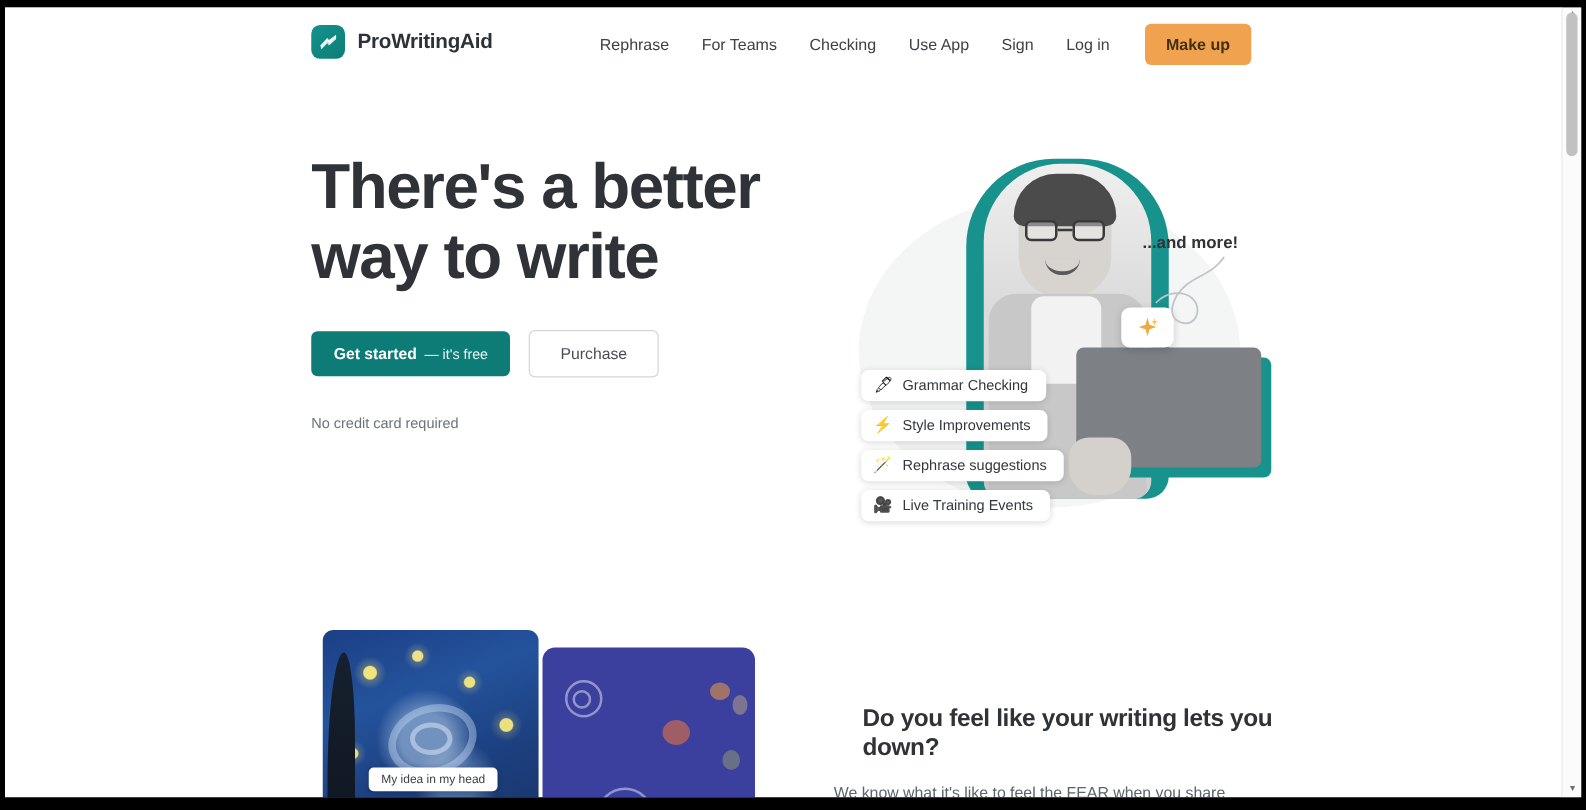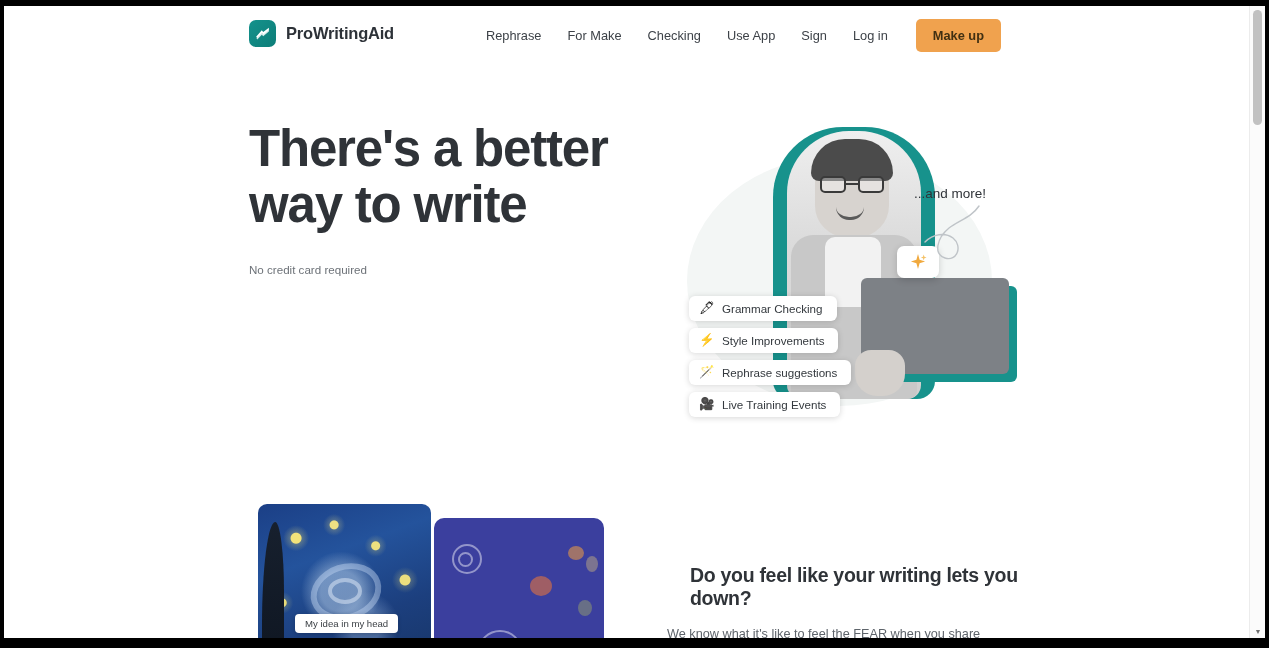--- a/index.html
+++ b/index.html
@@ -185,21 +185,21 @@
     background:#d4d0cc; border-radius:16px 16px 22px 22px;
   }
   .sparkle-card {
     position:absolute; left:228px; top:120px;
     width:42px; height:32px; background:#fff; border-radius:7px;
     box-shadow:0 2px 7px rgba(0,0,0,.17);
     display:flex; align-items:center; justify-content:center;
   }
   .and-more-label {
     position:absolute; left:245px; top:60px;
-    font-size:13.5px; font-weight:400; color:#2f3338; white-space:nowrap;
+    font-size:13.5px; font-weight:700; color:#2f3338; white-space:nowrap;
   }
   .lasso { position:absolute; left:250px; top:78px; width:70px; height:62px; }
 
   .feature-stack {
     position:absolute; left:20px; top:170px;
     display:flex; flex-direction:column; gap:7px;
   }
   .feature-chip {
     background:#fff; border-radius:6px;
     box-shadow:0 1px 6px rgba(0,0,0,.16);
@@ -278,34 +278,41 @@
           <svg width="17" height="17" viewBox="0 0 24 24" aria-hidden="true">
             <path d="M3 16.5 L11 7.5 L13 10 L21 4 L21 7 L13.2 13.8 L11.2 11.2 L4.5 18.5 Z" fill="#ffffff"></path>
             <path d="M3.5 18.8 L11 10.6 L12.9 13 L21 6.4 L21 9 L13 16 L11.1 13.6 L4.6 20.4 Z" fill="#ffffff" opacity="0.82"></path>
           </svg>
         </span>
         <span class="brand-name">ProWritingAid</span>
       </a>
 
       <nav class="main-nav">
         <a class="nav-link" href="#">Rephrase</a>
-        <a class="nav-link" href="#">For Make</a>
+        <a class="nav-link" href="#">For Teams</a>
         <a class="nav-link" href="#">Checking</a>
         <a class="nav-link" href="#">Use App</a>
         <a class="nav-link" href="#">Sign</a>
         <a class="nav-link" href="#">Log in</a>
         <a class="signup-btn" href="#">Make up</a>
       </nav>
     </header>
 
     <section class="hero">
 
       <div class="hero-copy">
         <h1 class="hero-title">There's a better way to write</h1>
 
+        <div class="hero-actions">
+          <a class="cta-primary" href="#">
+            <span>Get started</span>
+            <span class="free-note">— it's free</span>
+          </a>
+          <a class="cta-secondary" href="#">Purchase</a>
+        </div>
 
         <div class="no-cc">No credit card required</div>
       </div>
 
       <div class="hero-art">
         <div class="art-blob"></div>
 
         <div class="person">
           <div class="teal-silhouette"></div>
           <div class="person-body">

